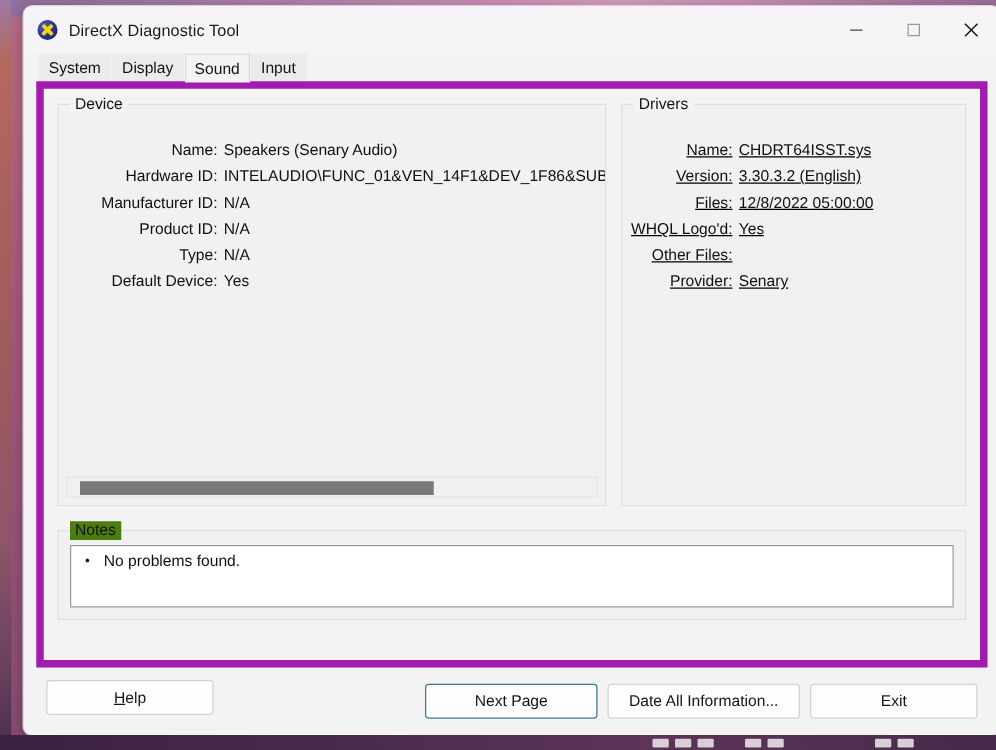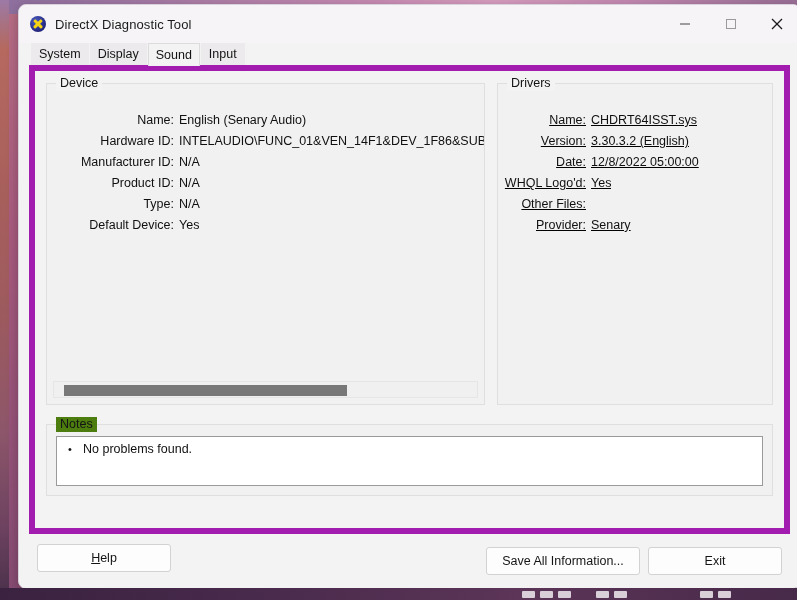--- a/index.html
+++ b/index.html
@@ -274,21 +274,21 @@
 
     <div id="content">
 
       <div id="panels">
 
         <div class="group" id="device-group">
           <div class="legend">Device</div>
           <div class="rows">
             <div class="row">
               <span class="lbl">Name:</span>
-              <span class="val">English (Senary Audio)</span>
+              <span class="val">Speakers (Senary Audio)</span>
             </div>
             <div class="row">
               <span class="lbl">Hardware ID:</span>
               <span class="val">INTELAUDIO\FUNC_01&amp;VEN_14F1&amp;DEV_1F86&amp;SUBSYS_1</span>
             </div>
             <div class="row">
               <span class="lbl">Manufacturer ID:</span>
               <span class="val">N/A</span>
             </div>
             <div class="row">
@@ -314,21 +314,21 @@
           <div class="rows">
             <div class="row">
               <span class="lbl">Name:</span>
               <span class="val">CHDRT64ISST.sys</span>
             </div>
             <div class="row">
               <span class="lbl">Version:</span>
               <span class="val">3.30.3.2 (English)</span>
             </div>
             <div class="row">
-              <span class="lbl">Date:</span>
+              <span class="lbl">Files:</span>
               <span class="val">12/8/2022 05:00:00</span>
             </div>
             <div class="row">
               <span class="lbl">WHQL Logo'd:</span>
               <span class="val">Yes</span>
             </div>
             <div class="row">
               <span class="lbl">Other Files:</span>
               <span class="val"></span>
             </div>
@@ -352,21 +352,22 @@
       </div>
 
     </div>
 
     <div id="footer">
       <div class="btn" id="help-button">
         <span class="accel">H</span>
           <span>elp</span>
       </div>
       <div id="footer-right">
-        <div class="btn" id="save-all-button">Save All Information...</div>
+        <div class="btn" id="next-page-button">Next Page</div>
+        <div class="btn" id="save-all-button">Date All Information...</div>
         <div class="btn" id="exit-button">Exit</div>
       </div>
     </div>
 
   </div>
 
   <div id="taskbar">
     <div class="tb-item" style="left:522px"></div>
     <div class="tb-item" style="left:540px"></div>
     <div class="tb-item" style="left:558px"></div>

